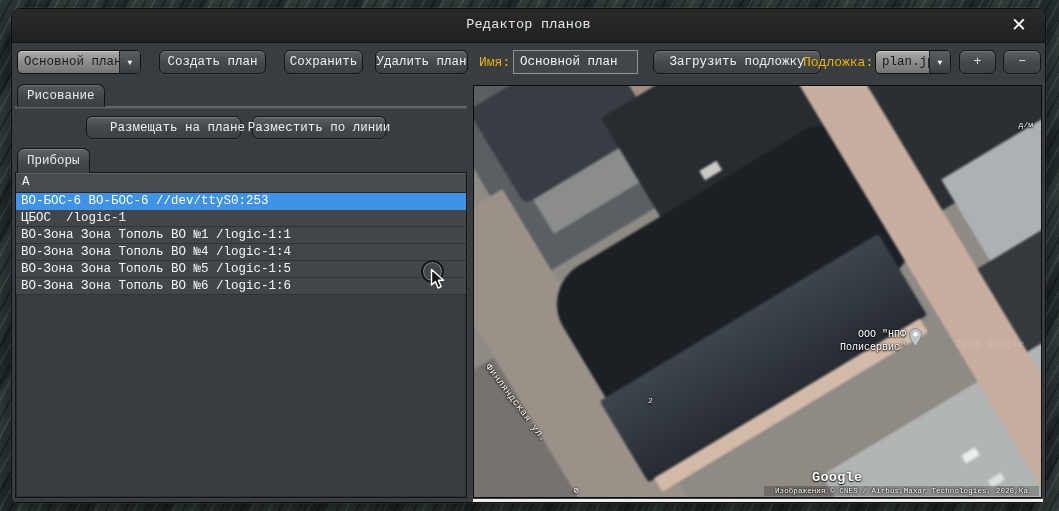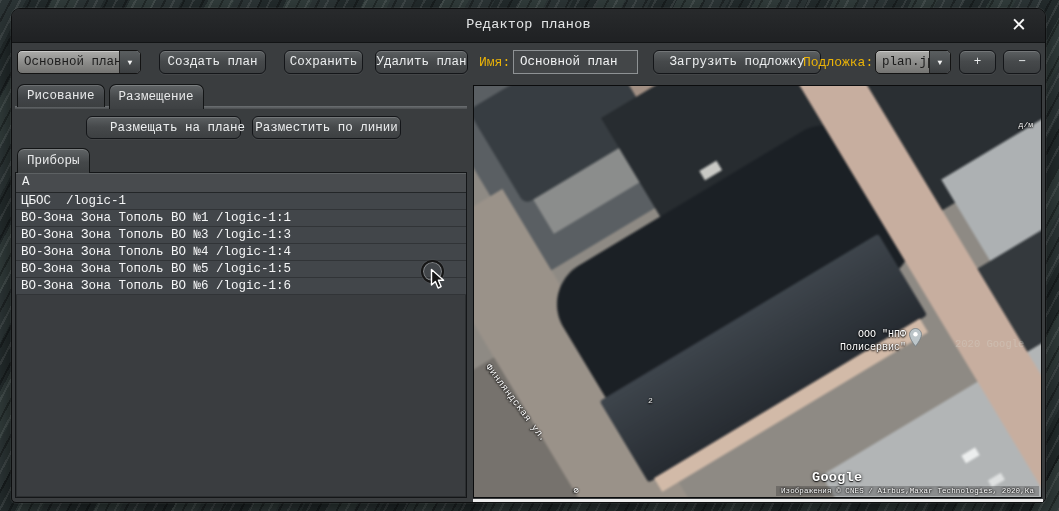--- a/index.html
+++ b/index.html
@@ -105,21 +105,21 @@
     position:absolute;left:-316px;top:-394px;width:1200px;height:1200px;
     transform:rotate(-31deg);transform-origin:600px 600px;
     background:#8e8a84;filter:blur(1.3px);
   }
   .sh{position:absolute;}
   .map-label{position:absolute;z-index:3;color:#fff;text-shadow:0 0 2px #000,0 1px 2px #000;}
   .pin{position:absolute;z-index:3;}
   .attr-bar{
     position:absolute;right:2px;bottom:1px;z-index:3;color:#fff;font-size:7.5px;
     text-shadow:0 0 2px #000,0 0 2px #000;letter-spacing:0.1px;
-    background:rgba(20,20,20,0.25);padding:1px 5px;
+    background:rgba(20,20,20,0.25);padding:1px 11px;
   }
   .glogo{
     position:absolute;left:338px;top:384px;z-index:3;color:#fff;font-size:13.5px;font-weight:600;
     letter-spacing:0.3px;text-shadow:0 0 3px rgba(0,0,0,0.85),0 1px 1px rgba(0,0,0,0.8);
   }
   .wfaint{position:absolute;left:481px;top:252px;z-index:3;color:#dce0d8;opacity:0.28;font-size:10.5px;}
   
   .click-ring{
     position:absolute;left:421px;top:260px;width:23px;height:23px;border-radius:50%;
     border:2px solid #161616;z-index:50;
@@ -153,36 +153,35 @@
       <div class="tb combo" style="left:863px;width:76px;">
         <span class="cv">plan.jpg</span>
         <span class="arrow">▼</span>
       </div>
       <div class="tb btn" style="left:947px;width:37px;">+</div>
       <div class="tb btn" style="left:991px;width:38px;">−</div>
     </div>
 
     <div class="tabbar">
       <div class="tab">Рисование</div>
-      <div class="tab active">Размещение</div>
     </div>
     <div class="pane-top"></div>
 
     <div class="place-row">
       <div class="btn" style="width:155px;padding-left:28px;">Размещать на плане</div>
-      <div class="btn" style="width:149px;">Разместить по линии</div>
+      <div class="btn" style="width:134px;">Разместить по линии</div>
     </div>
 
     <div class="tab active devices-tab">Приборы</div>
 
     <div class="list">
       <div class="list-header">А</div>
+      <div class="list-row selected">ВО-БОС-6 ВО-БОС-6 //dev/ttyS0:253</div>
       <div class="list-row">ЦБОС  /logic-1</div>
       <div class="list-row">ВО-Зона Зона Тополь ВО №1 /logic-1:1</div>
-      <div class="list-row">ВО-Зона Зона Тополь ВО №3 /logic-1:3</div>
       <div class="list-row">ВО-Зона Зона Тополь ВО №4 /logic-1:4</div>
       <div class="list-row">ВО-Зона Зона Тополь ВО №5 /logic-1:5</div>
       <div class="list-row">ВО-Зона Зона Тополь ВО №6 /logic-1:6</div>
     </div>
 
     <div class="map">
       <div class="rot">
         <div class="sh" style="left:420px;top:255px;width:230px;height:220px;background:#5a5f63;"></div>
         <div class="sh" style="left:445px;top:295px;width:165px;height:110px;background:#373d42;border-radius:8px;"></div>
         <div class="sh" style="left:455px;top:405px;width:130px;height:40px;background:#8b8d8c;"></div>

